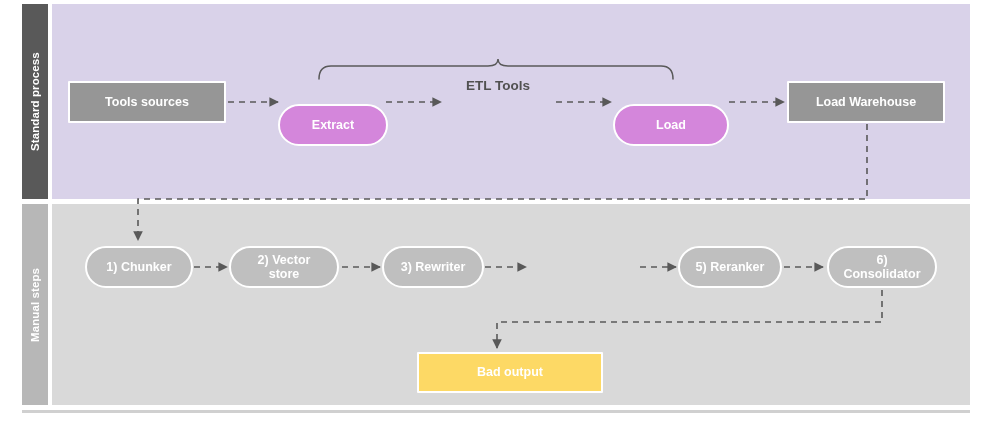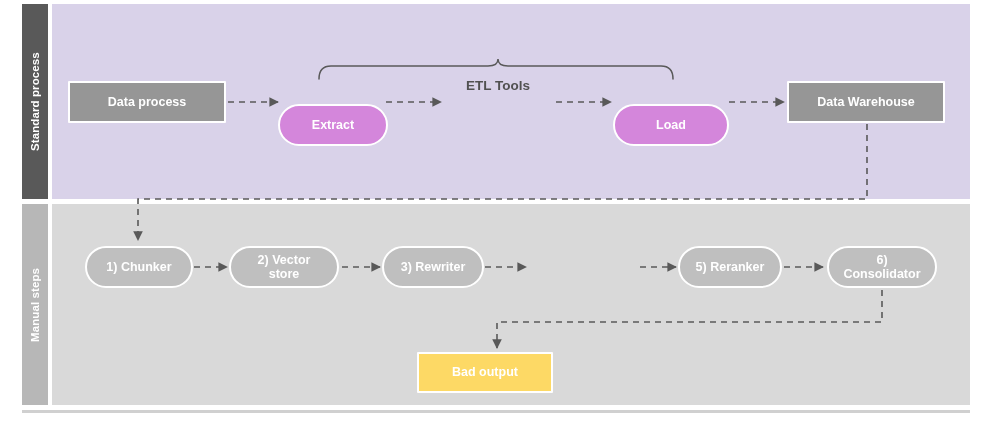--- a/index.html
+++ b/index.html
@@ -125,34 +125,34 @@
     <line x1="485" y1="267" x2="526" y2="267" stroke="#595959" stroke-width="1.6" stroke-dasharray="6,5" marker-end="url(#arrow)"></line>
     <line x1="640" y1="267" x2="676" y2="267" stroke="#595959" stroke-width="1.6" stroke-dasharray="6,5" marker-end="url(#arrow)"></line>
     <line x1="784" y1="267" x2="823" y2="267" stroke="#595959" stroke-width="1.6" stroke-dasharray="6,5" marker-end="url(#arrow)"></line>
 
     <path d="M 882,290 L 882,322 L 497,322 L 497,348" fill="none" stroke="#595959" stroke-width="1.6" stroke-dasharray="6,5" marker-end="url(#arrow)"></path>
   </svg>
 
   <div id="etl-label">ETL Tools</div>
 
   <div class="node rect grey" style="left:68px; top:81px; width:158px; height:42px;">
-    <span>Data process</span>
+    <span>Tools sources</span>
   </div>
 
   <div class="node pill magenta" style="left:278px; top:81px; width:110px; height:42px;">
     <span>Extract</span>
   </div>
 
 
   <div class="node pill magenta" style="left:613px; top:81px; width:116px; height:42px;">
     <span>Load</span>
   </div>
 
   <div class="node rect grey" style="left:787px; top:81px; width:158px; height:42px;">
-    <span>Data Warehouse</span>
+    <span>Load Warehouse</span>
   </div>
 
   <div class="node pill softgrey" style="left:85px; top:246px; width:108px; height:42px;">
     <span>1) Chunker</span>
   </div>
 
   <div class="node pill softgrey" style="left:229px; top:246px; width:110px; height:42px;">
     <span>2) Vector<br>store</span>
   </div>
 
@@ -162,17 +162,17 @@
 
 
   <div class="node pill softgrey" style="left:678px; top:246px; width:104px; height:42px;">
     <span>5) Reranker</span>
   </div>
 
   <div class="node pill softgrey" style="left:827px; top:246px; width:110px; height:42px;">
     <span>6)<br>Consolidator</span>
   </div>
 
-  <div class="node rect yellow" style="left:417px; top:352px; width:136px; height:41px;">
+  <div class="node rect yellow" style="left:417px; top:352px; width:186px; height:41px;">
     <span>Bad output</span>
   </div>
 
 </div>
 
 </body></html>

